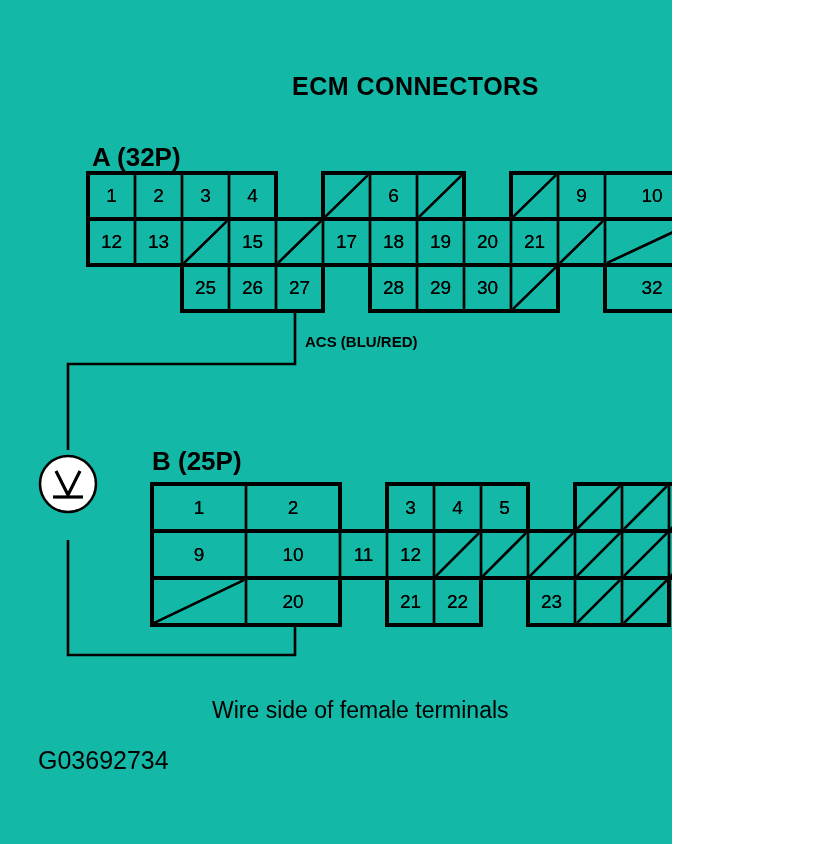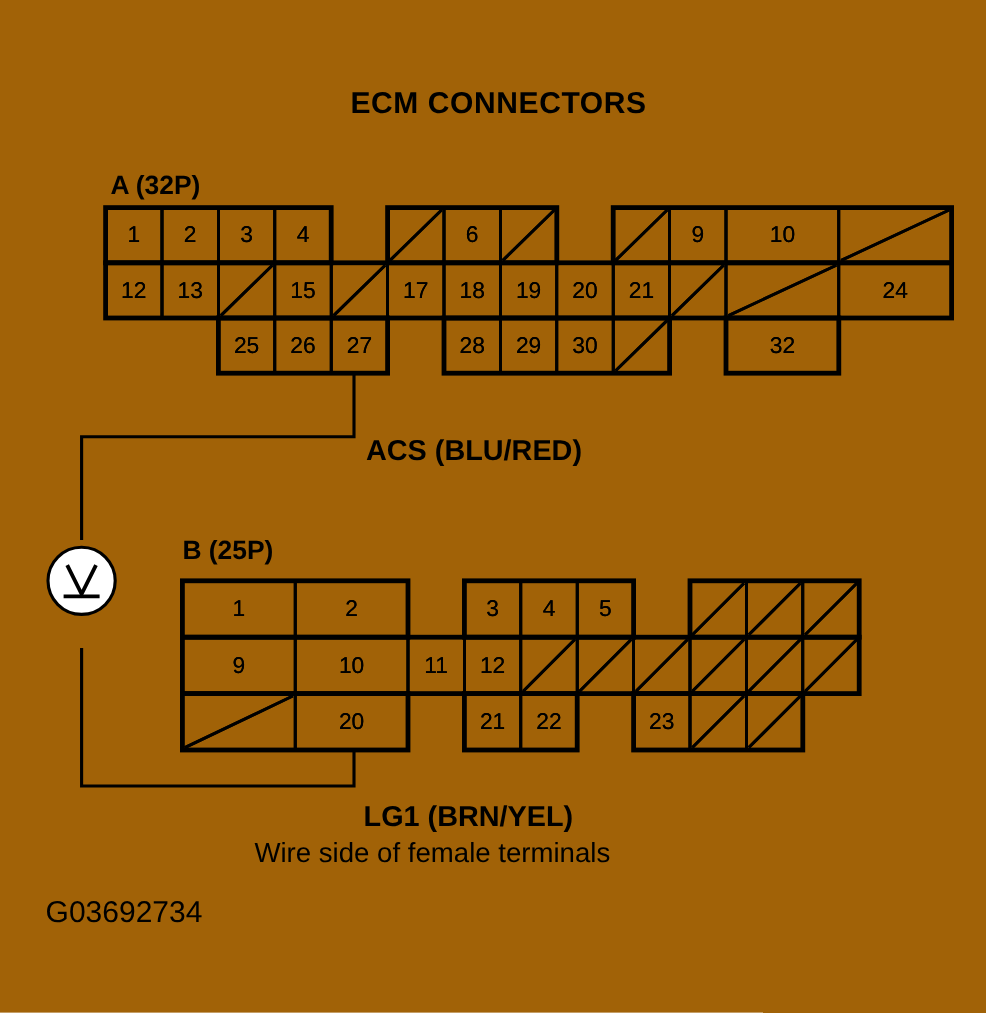--- a/index.html
+++ b/index.html
@@ -2,44 +2,43 @@
 <html><head>
 <meta charset="utf-8">
 <style>
   html, body {
     margin: 0;
     padding: 0;
     background: #ffffff;
   }
   #page {
     position: relative;
-    width: 822px;
+    width: 672px;
     height: 844px;
-    background: #a16207;
+    background: #14b8a6;
     font-family: "Liberation Sans", sans-serif;
     overflow: hidden;
   }
   .txt {
     position: absolute;
     white-space: nowrap;
     color: #000000;
   }
   #title {
     font-size: 25px;
     font-weight: bold;
     letter-spacing: 0.5px;
   }
   .conn-label {
-    font-size: 22px;
+    font-size: 26px;
     font-weight: bold;
   }
   .wire-label {
-    font-size: 24px;
+    font-size: 15px;
     font-weight: bold;
-    margin-top: 29px;
   }
   #caption {
     font-size: 23px;
     font-weight: normal;
   }
   #figure-id {
     font-size: 25px;
     font-weight: normal;
   }
   svg { position: absolute; top: 0; left: 0; overflow: visible; }
@@ -433,19 +432,18 @@
         </g>
       </g>
   </svg>
 
   <div class="txt conn-label" id="lbl-conn-a" style="left: 92px; top: 142px;">A (32P)</div>
 
   <div class="txt conn-label" id="lbl-conn-b" style="left: 152px; top: 446px;">B (25P)</div>
 
   <div class="txt wire-label" id="lbl-wire-acs" style="left: 305px; top: 333px;">ACS (BLU/RED)</div>
 
-  <div class="txt wire-label" id="lbl-wire-lg1" style="left: 303px; top: 638px;">LG1 (BRN/YEL)</div>
 
   <div class="txt" id="caption" style="left:212px; top:697px;">Wire side of female terminals</div>
 
   <div class="txt" id="figure-id" style="left:38px; top:746px;">G03692734</div>
 
 </div>
 
 </body></html>

